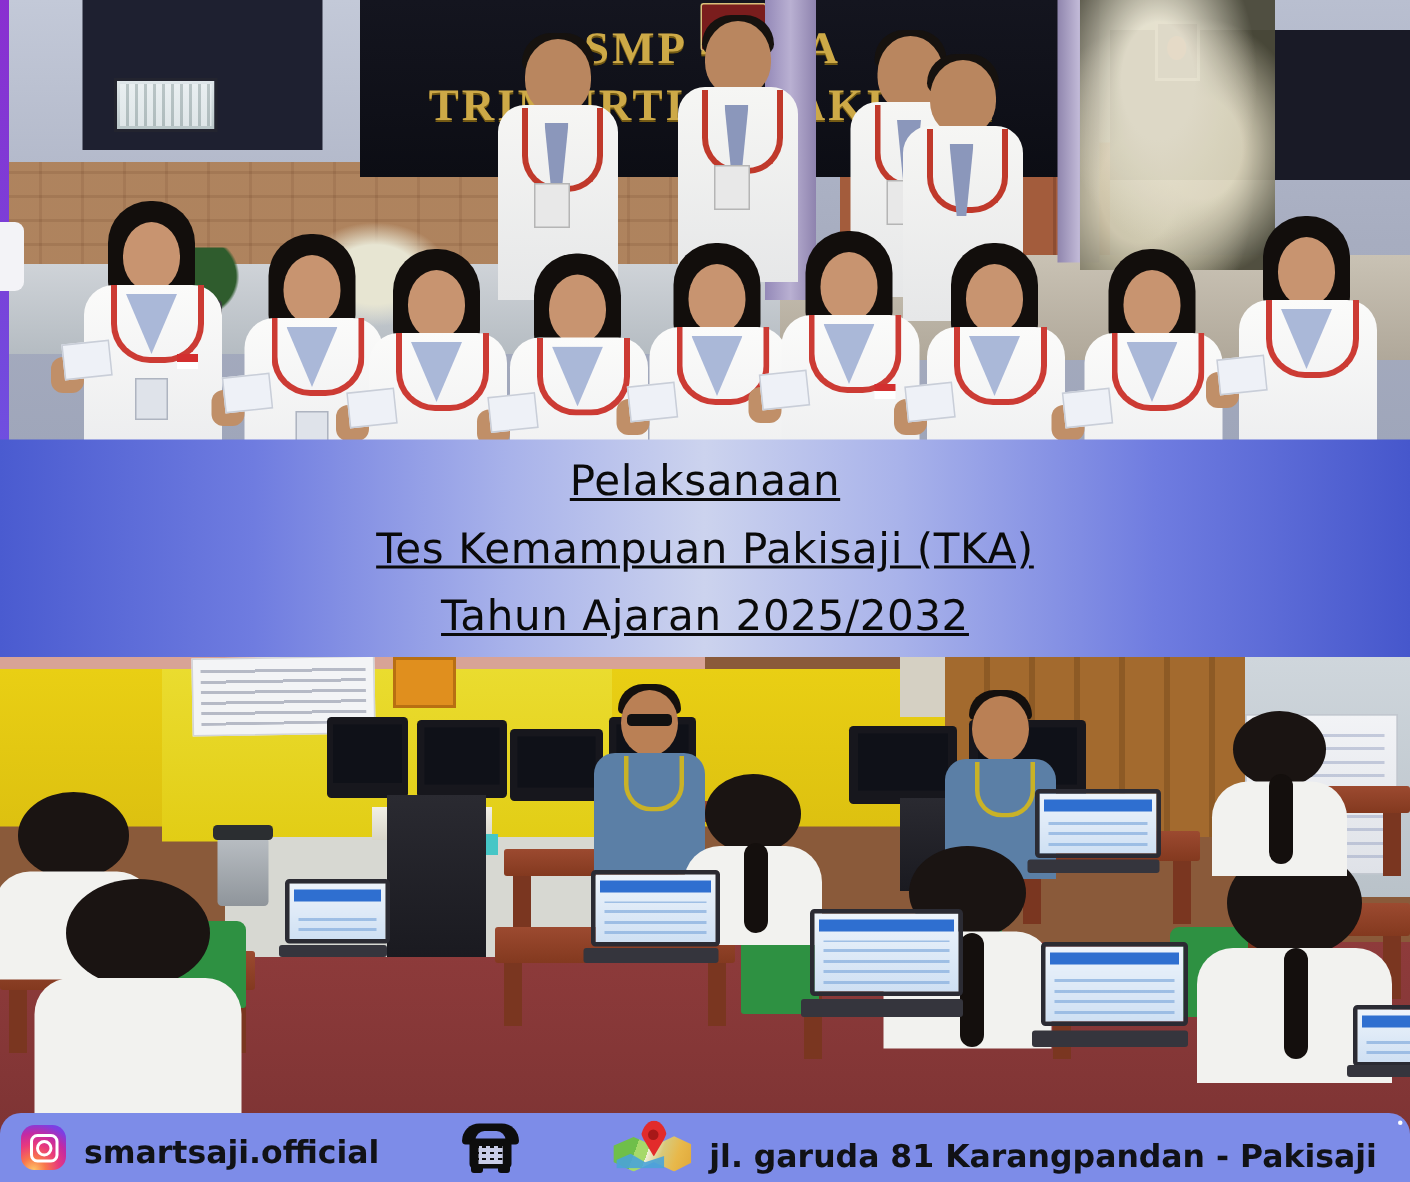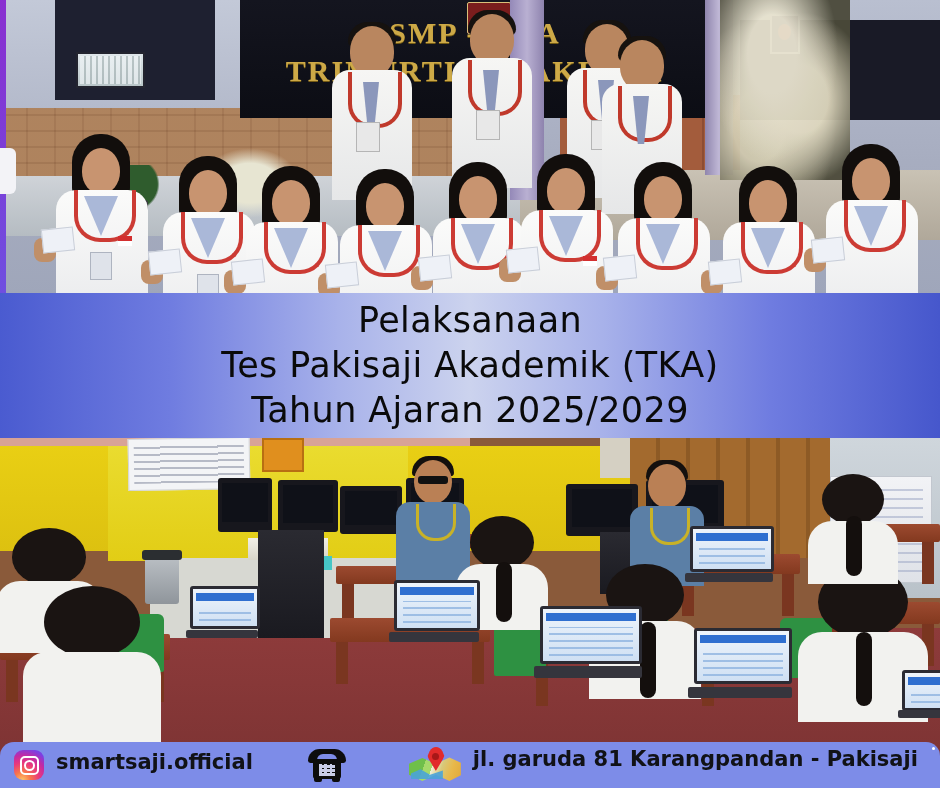--- a/index.html
+++ b/index.html
@@ -201,24 +201,25 @@
        #a8b2ea 36%,
        #ccd3ee 50%,
        #a8b2ea 64%,
        #6f7ce0 82%,
        #4657cc 100%);
     display:flex;flex-direction:column;align-items:center;justify-content:center;
   }
   .band-line{
     color:#0a0a0a;
     font-family:"DejaVu Sans", sans-serif;
-    font-size:35px;
+    font-size:28px;
     line-height:45px;
     letter-spacing:.4px;
     white-space:nowrap;
+    text-decoration:underline;
   }
 
   
   .photo-bottom{
     position:absolute;left:0;top:438px;width:940px;height:350px;
     overflow:hidden;background:#8a5a3a;
   }
   .pb-pinkband{
     position:absolute;left:0;top:0;width:470px;height:10px;
     background:#d8a396;
@@ -367,21 +368,21 @@
     position:absolute;left:400px;top:100px;width:60px;height:34px;background:#c0392b;
   }
 
   
   .footer{
     position:absolute;left:0;bottom:0;width:940px;height:46px;
     background:#7d8ce8;
     border-radius:14px 14px 0 0;
     display:flex;align-items:center;
   }
-  .f-item{display:flex;align-items:flex-start;}
+  .f-item{display:flex;align-items:flex-end;}
   .f-text{
     color:#111216;font-weight:bold;font-size:21px;
     font-family:"DejaVu Sans", sans-serif;white-space:nowrap;
   }
   .ig-icon{
     width:30px;height:30px;border-radius:9px;margin-left:14px;margin-right:12px;
     background:
       radial-gradient(circle at 28% 100%, #fdc468 0%, #f9764b 22%, #e8397d 46%, #c32aa3 66%, #7b3fe4 86%);
     display:flex;align-items:center;justify-content:center;flex:none;
   }
@@ -590,22 +591,22 @@
       <div class="hand"></div>
       <div class="card"></div>
     </div>
 
     <div class="edge-left"></div>
     <div class="edge-white"></div>
   </div>
 
   <div class="band">
     <div class="band-line">Pelaksanaan</div>
-    <div class="band-line">Tes Pakisaji Akademik (TKA)</div>
-    <div class="band-line">Tahun Ajaran 2025/2029</div>
+    <div class="band-line">Tes Kemampuan Pakisaji (TKA)</div>
+    <div class="band-line">Tahun Ajaran 2025/2032</div>
   </div>
 
   <div class="photo-bottom">
     <div class="pb-pinkband"></div>
     <div class="pb-yellow"></div>
     <div class="pb-yellow2"></div>
     <div class="pb-wallr"></div>
     <div class="pb-wood"></div>
     <div class="pb-windowr"></div>
     <div class="pb-papers"></div>

